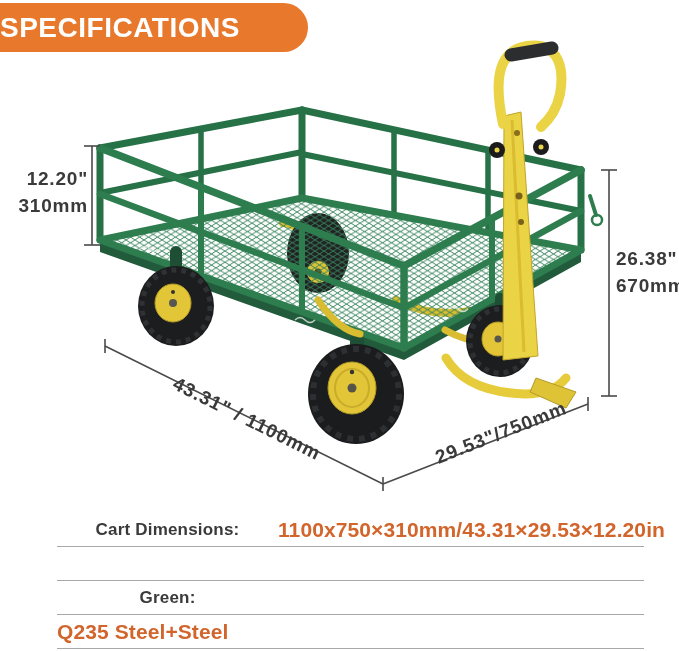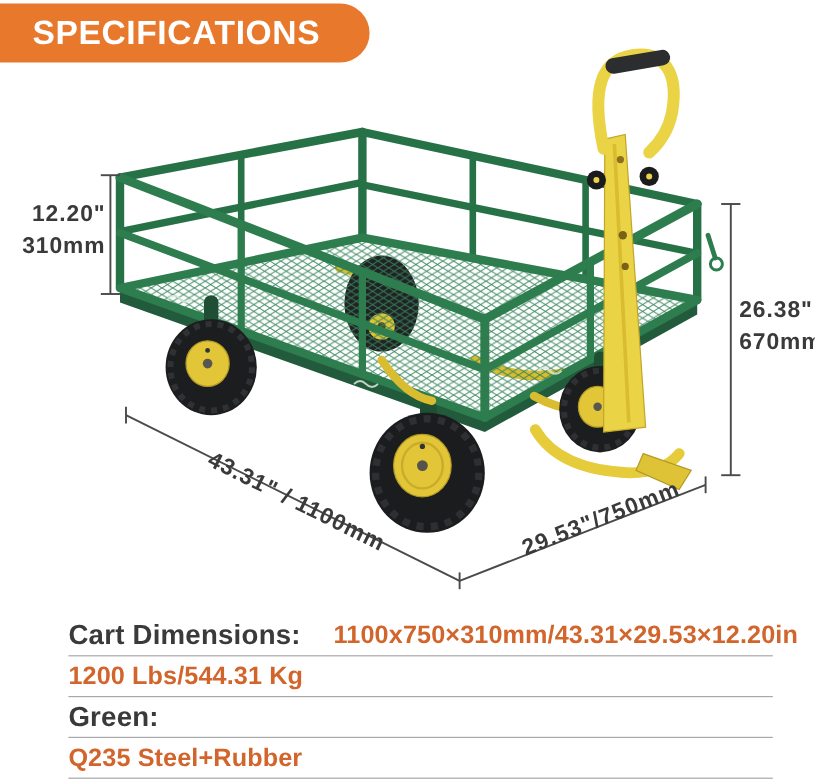--- a/index.html
+++ b/index.html
@@ -5,42 +5,42 @@
   html,body{margin:0;padding:0;background:#fff;}
   .canvas{
     position:relative;width:679px;height:651px;background:#fff;overflow:hidden;
     font-family:"Liberation Sans",sans-serif;
   }
   
   .banner{
     position:absolute;left:0;top:3px;width:308px;height:49px;
     background:var(--banner-orange,#E8782B);
     border-radius:0 25px 25px 0;
-    display:flex;align-items:center;padding-left:27px;box-sizing:border-box;
+    display:flex;align-items:center;box-sizing:border-box;
   }
   .banner span{
     color:#fff;font-size:28px;font-weight:800;letter-spacing:.5px;
   }
   
   svg.cart{position:absolute;left:0;top:0;width:679px;height:651px;}
   
   .dim{position:absolute;color:var(--text-dark,#3A3A3A);font-weight:700;
        font-size:19px;letter-spacing:.8px;line-height:27px;white-space:nowrap;}
   .dim-left{left:14px;top:165px;width:74px;text-align:right;}
   .dim-right{left:616px;top:245px;width:64px;text-align:left;}
   .dim-length{left:132px;top:405px;width:230px;text-align:center;
               transform:rotate(26.5deg);letter-spacing:1px;}
   .dim-width{left:401px;top:419px;width:200px;text-align:center;
              transform:rotate(-21.5deg);letter-spacing:1px;}
   
   .spec-table{position:absolute;left:57px;top:513px;width:587px;}
   .spec-row{display:flex;align-items:center;height:33px;
             border-bottom:1px solid var(--divider-gray,#A8A8A8);}
   .spec-label{width:221px;flex:0 0 221px;color:var(--text-dark,#3A3A3A);
-              font-size:23px;font-weight:700;letter-spacing:.2px;}
+              font-size:17px;font-weight:700;letter-spacing:.2px;text-align:center;}
   .spec-value{color:var(--value-orange,#D2652C);font-size:21px;font-weight:700;
               white-space:pre;letter-spacing:.1px;}
 </style>
 </head>
 <body>
 
 <div class="canvas">
 
   <div class="banner">
     <span>SPECIFICATIONS</span>
@@ -183,23 +183,22 @@
 
   <div class="dim dim-length">43.31" / 1100mm</div>
   <div class="dim dim-width">29.53"/750mm</div>
 
   <div class="spec-table">
     <div class="spec-row">
       <div class="spec-label">Cart Dimensions:</div>
       <div class="spec-value">1100x750×310mm/43.31×29.53×12.20in</div>
     </div>
     <div class="spec-row">
-      <div class="spec-value">1200 Lbs/544.31 Kg</div>
     </div>
     <div class="spec-row">
       <div class="spec-label">Green:</div>
     </div>
     <div class="spec-row">
-      <div class="spec-value">Q235 Steel+Rubber</div>
+      <div class="spec-value">Q235 Steel+Steel</div>
     </div>
   </div>
 
 </div>
 
 </body></html>

